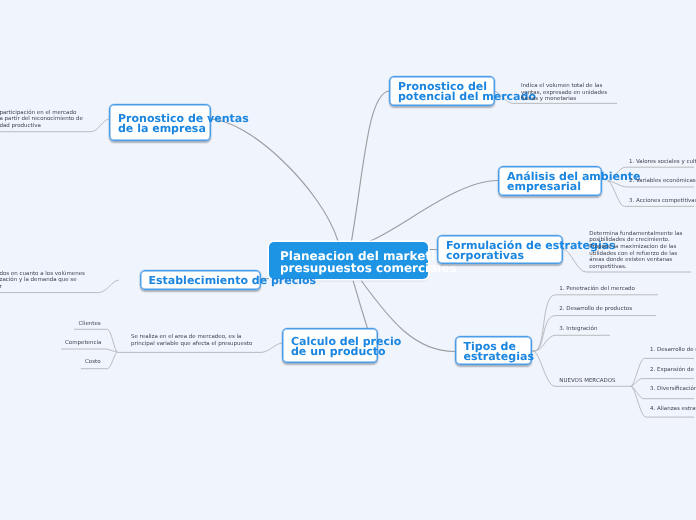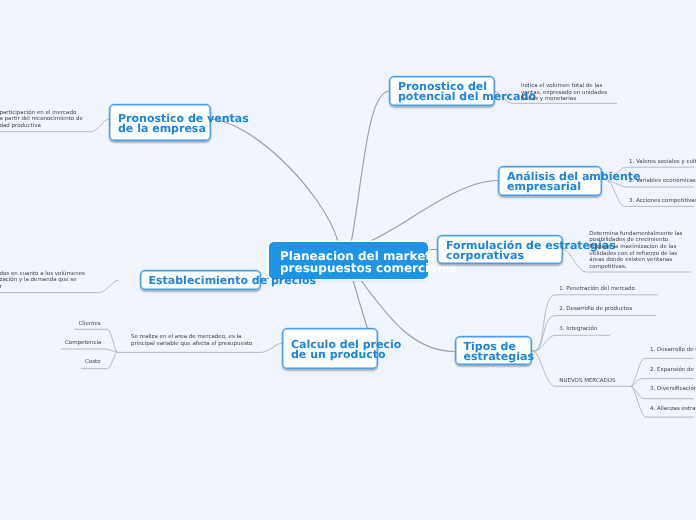--- a/index.html
+++ b/index.html
@@ -77,21 +77,21 @@
 corporativas</div>
   </div>
   <div class="node topic" style="left:498px;top:166px;width:103.5px;height:30px;padding:0 8px;">
     <div class="lbl">Análisis del ambiente
 empresarial</div>
   </div>
   <div class="node topic" style="left:454.5px;top:336px;width:77px;height:29px;padding:10px 8px;">
     <div class="lbl">Tipos de
 estrategias</div>
   </div>
-  <div class="node topic" style="left:282px;top:328px;width:95.5px;height:41px;padding:0 8px;">
+  <div class="node topic" style="left:282px;top:328px;width:95.5px;height:35px;padding:0 8px;">
     <div class="lbl">Calculo del precio
 de un producto</div>
   </div>
   <div class="node topic" style="left:119.5px;top:270px;width:121px;height:20px;padding:0 8px;margin-left:20px;">
     <div class="lbl">Establecimiento de precios</div>
   </div>
 
   <div class="leaf" style="left:-0.5px;top:109.5px;">participación en el mercado
 a partir del reconocimiento de
 dad productiva</div>

